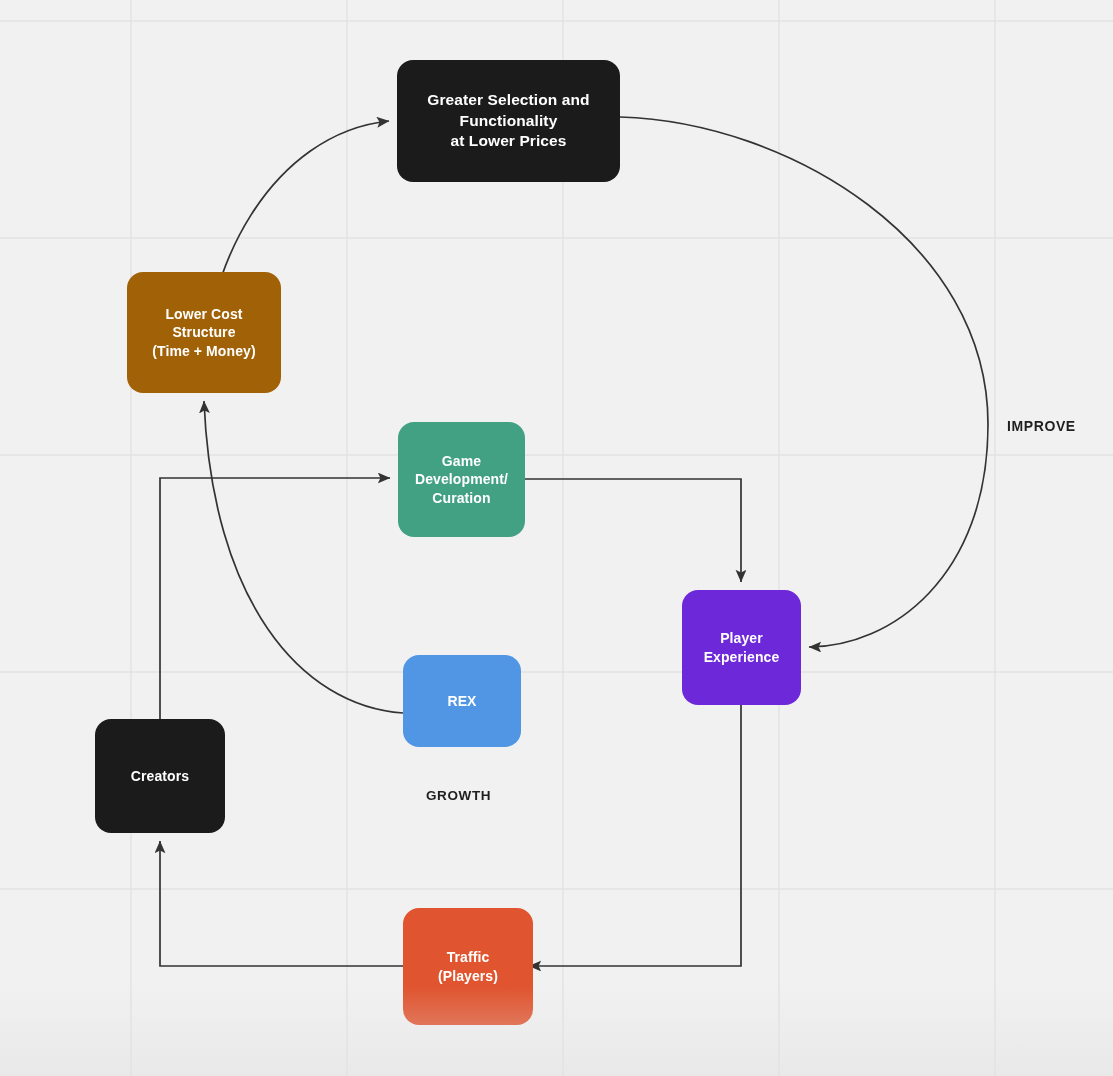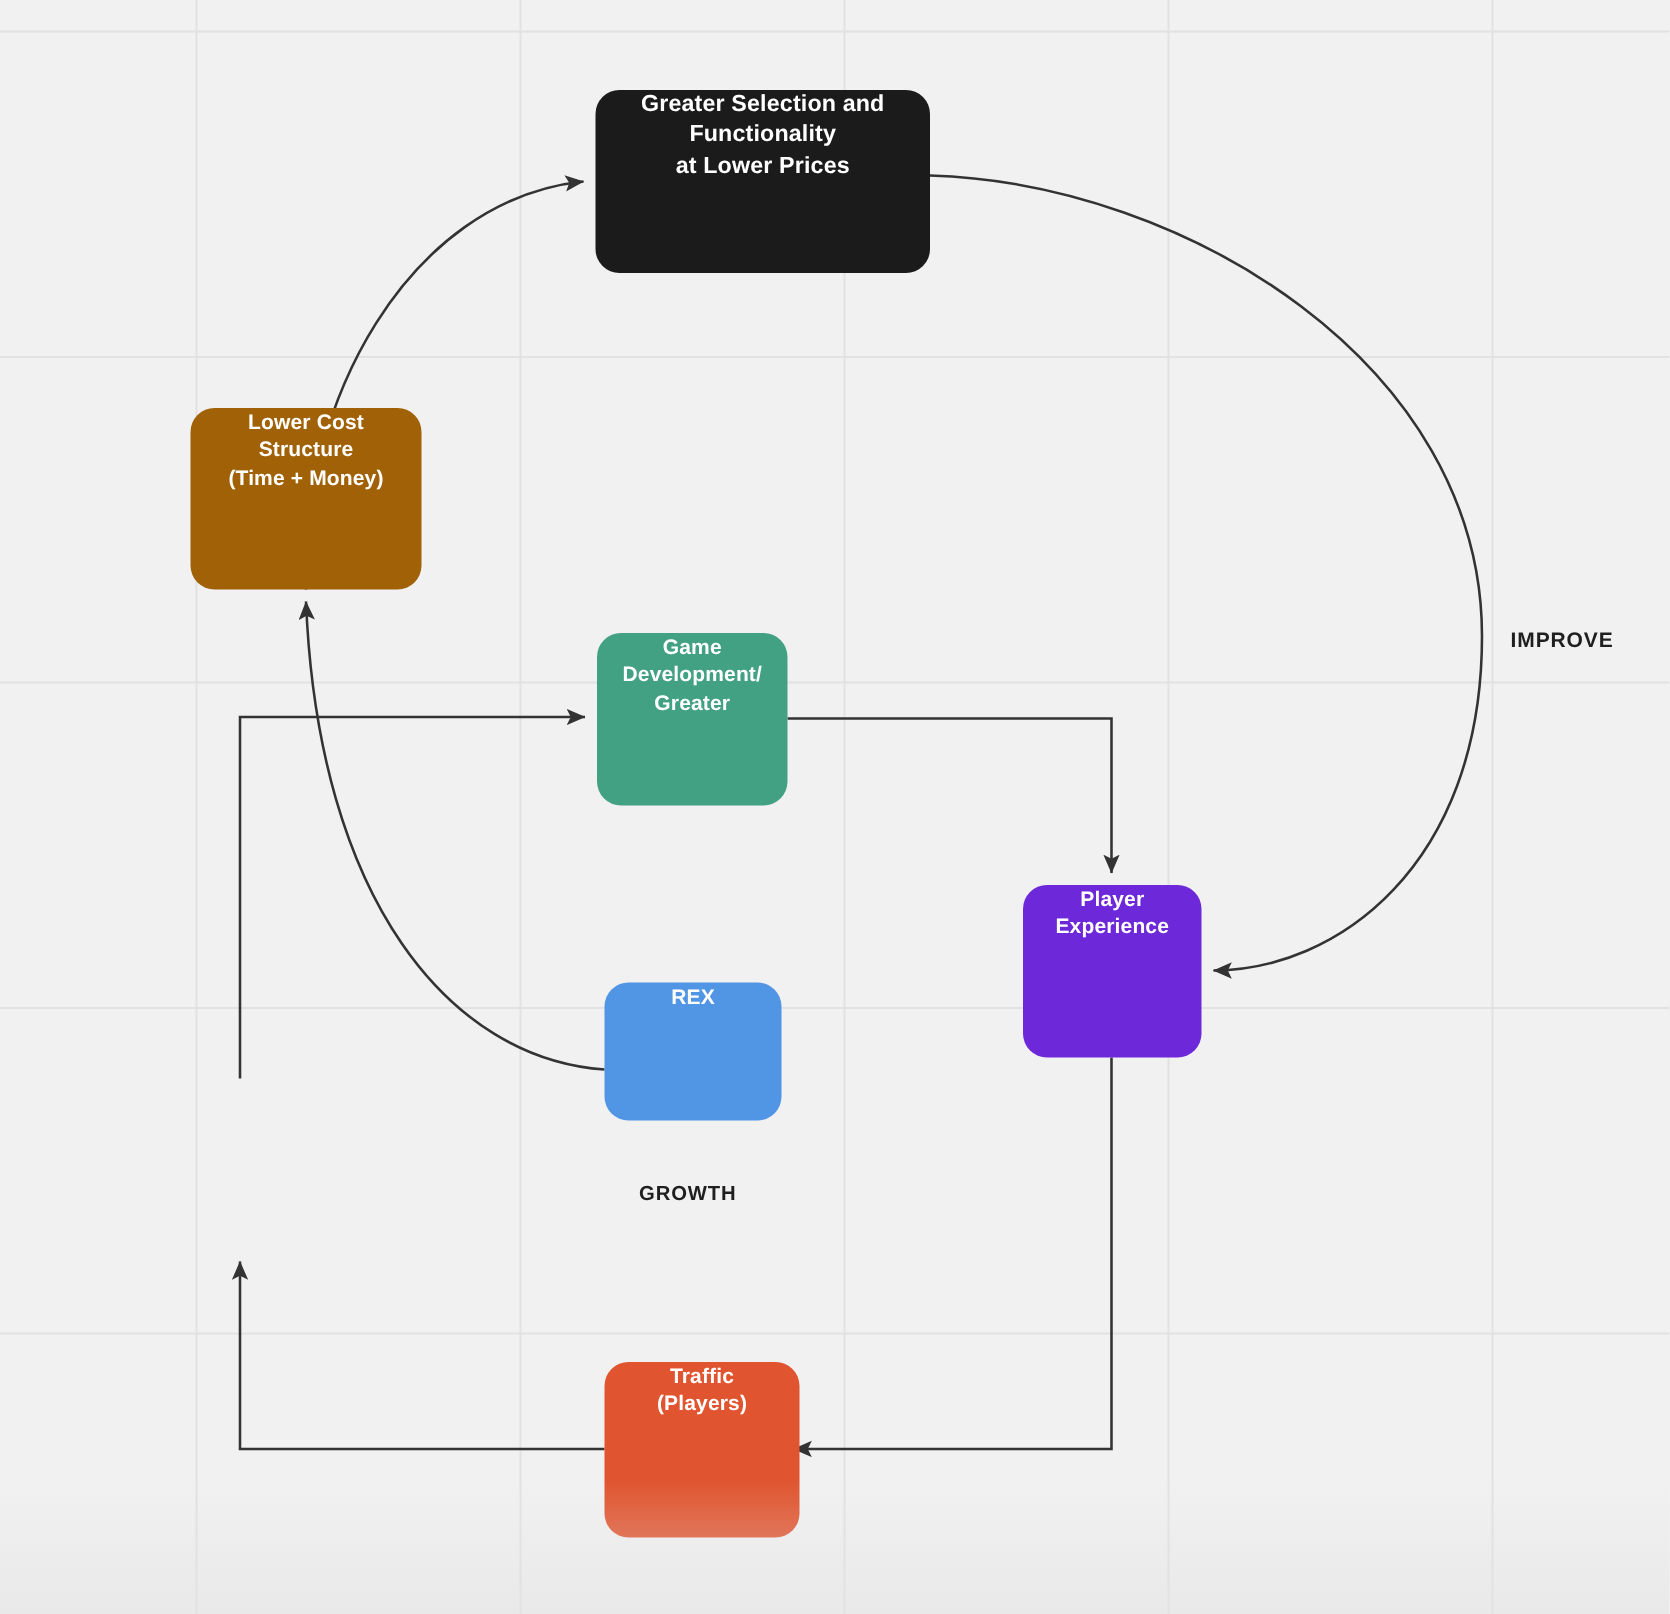--- a/index.html
+++ b/index.html
@@ -23,21 +23,21 @@
     left: 0;
     top: 0;
     width: 1113px;
     height: 1076px;
   }
   #node-layer, #label-layer { pointer-events: none; }
   .node {
     position: absolute;
     box-sizing: border-box;
     display: flex;
-    align-items: flex-start;
+    align-items: center;
     justify-content: center;
     text-align: center;
     border-radius: 16px;
     color: #ffffff;
     font-weight: bold;
     line-height: 1.32;
     letter-spacing: 0.1px;
     pointer-events: auto;
     cursor: default;
     white-space: pre-line;
@@ -99,24 +99,25 @@
 
   <div id="node-layer">
       <div class="node" style="left: 397px; top: 60px; width: 223px; height: 122px; background: rgb(27, 27, 27); color: rgb(255, 255, 255); font-size: 15.5px;"><span>Greater Selection and
 Functionality
 at Lower Prices</span></div>
       <div class="node" style="left: 127px; top: 272px; width: 154px; height: 121px; background: #a16207; color: rgb(255, 255, 255); font-size: 14px;"><span>Lower Cost
 Structure
 (Time + Money)</span></div>
       <div class="node" style="left: 398px; top: 422px; width: 127px; height: 115px; background: rgb(67, 161, 131); color: rgb(255, 255, 255); font-size: 14px;"><span>Game
 Development/
-Greater</span></div>
+Curation</span></div>
       <div class="node" style="left: 403px; top: 655px; width: 118px; height: 92px; background: rgb(81, 149, 229); color: rgb(255, 255, 255); font-size: 14px;"><span>REX</span></div>
       <div class="node" style="left: 682px; top: 590px; width: 119px; height: 115px; background: #6d28d9; color: rgb(255, 255, 255); font-size: 14px;"><span>Player
 Experience</span></div>
+      <div class="node" style="left: 95px; top: 719px; width: 130px; height: 114px; background: rgb(27, 27, 27); color: rgb(255, 255, 255); font-size: 14px;"><span>Creators</span></div>
       <div class="node" style="left: 403px; top: 908px; width: 130px; height: 117px; background: rgb(224, 84, 47); color: rgb(255, 255, 255); font-size: 14px;"><span>Traffic
 (Players)</span></div>
     </div>
 
   <div id="label-layer">
       <div class="edge-label" style="left: 1007px; top: 418px; font-size: 14px;">IMPROVE</div>
       <div class="edge-label" style="left: 426px; top: 788px; font-size: 13.5px;">GROWTH</div>
     </div>
 
   <div class="vignette"></div>

